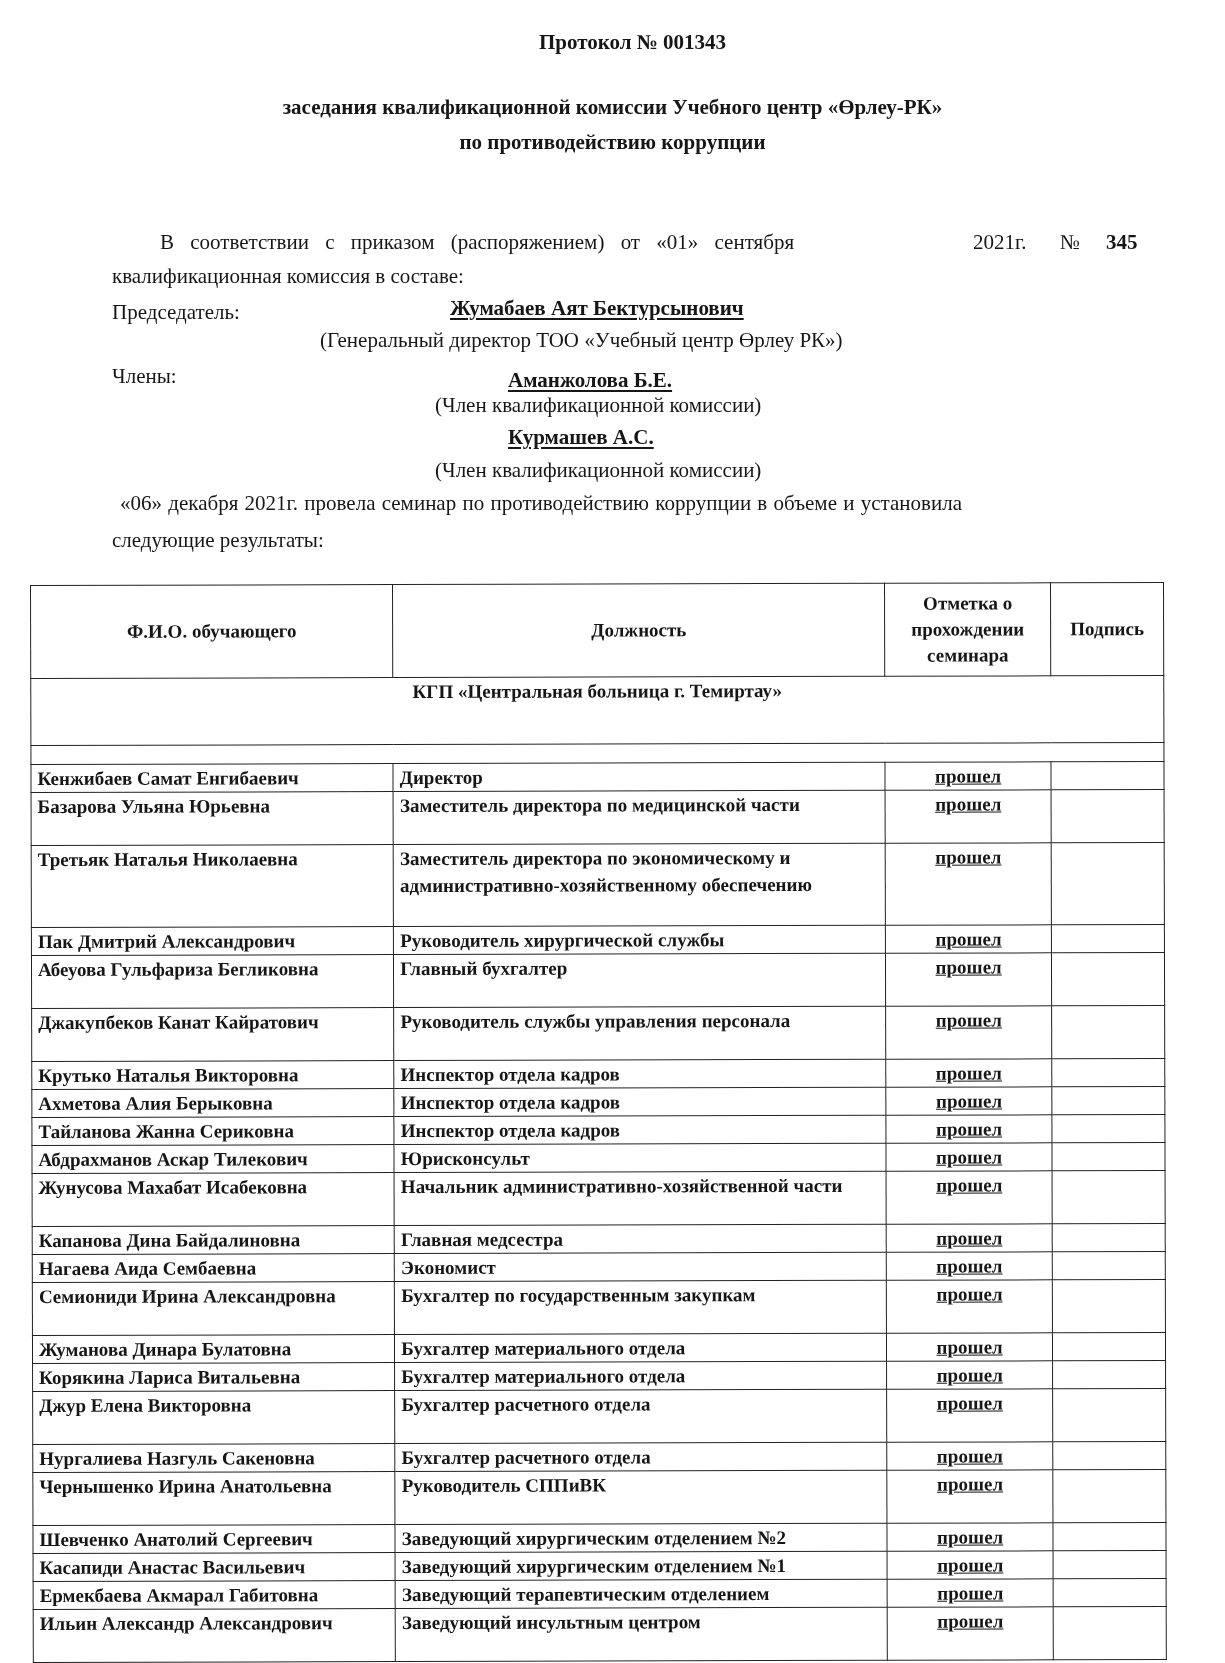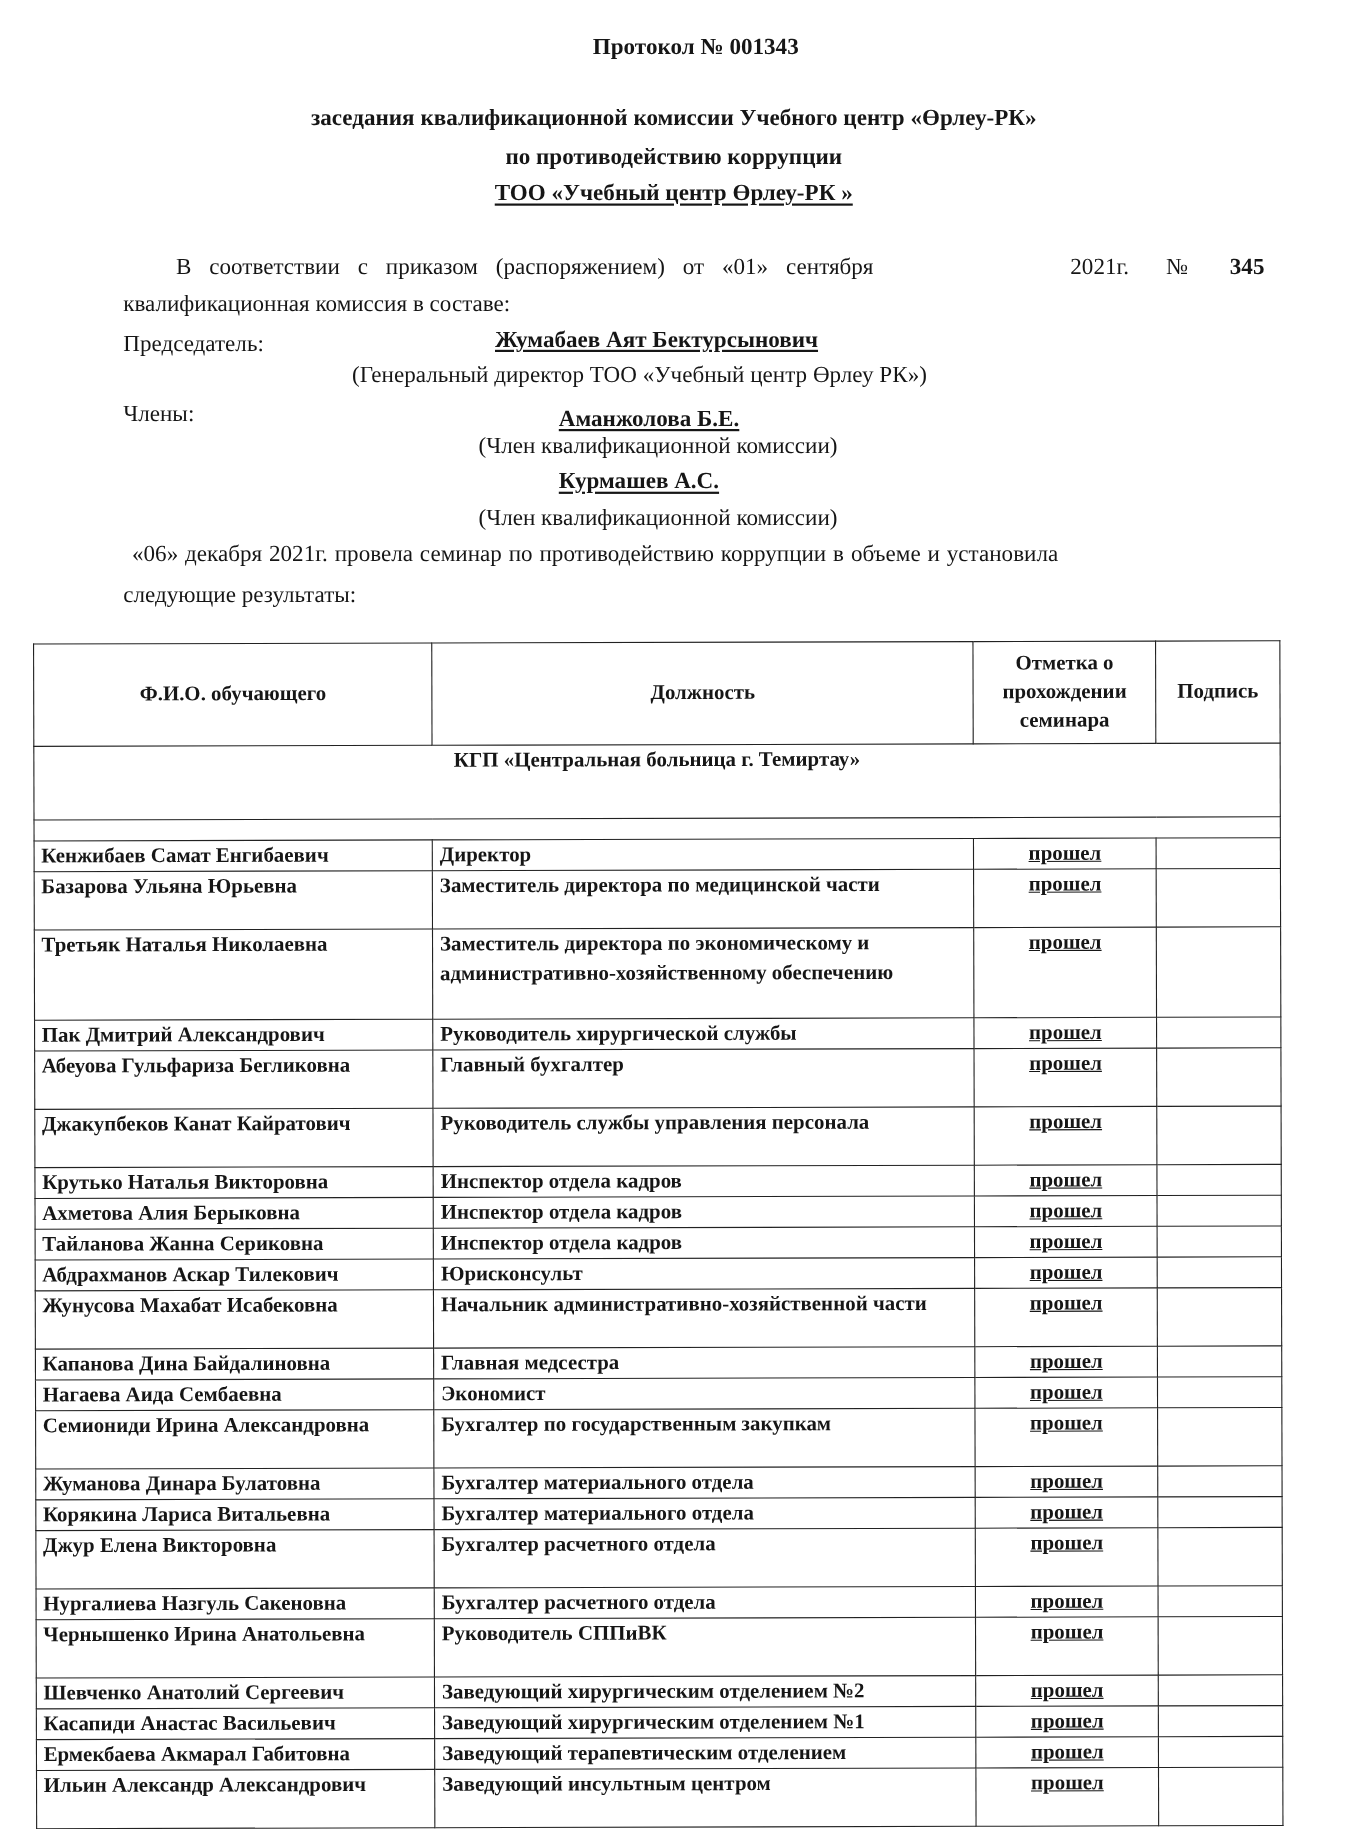--- a/index.html
+++ b/index.html
@@ -13,21 +13,21 @@
   .u { text-decoration: underline; text-underline-offset: 3px; }
   .t1 { top: 30px; font-size: 21px; margin-left: 20px; }
   .t2 { top: 95px; font-size: 21px; }
   .t3 { top: 130px; font-size: 21px; }
   .t4 { top: 163px; font-size: 21px; }
   .para { position: absolute; font-size: 21px; font-family: Liberation Serif, serif; }
   .intro-line { top: 230px; left: 160px; width: 985px; }
   .intro-line .prefix { position: absolute; left: 0; word-spacing: 11px; }
   .intro-line .year { position: absolute; left: 813px; }
   .intro-line .num-sign { position: absolute; left: 900px; }
-  .intro-line .num { position: absolute; left: 946px; font-weight: bold; margin-left: 12px; }
+  .intro-line .num { position: absolute; left: 946px; font-weight: bold; }
   .line2 { top: 264px; left: 112px; }
   .label-chair { top: 300px; left: 112px; }
   .chair-name { top: 296px; left: 450px; font-weight: bold; }
   .chair-role { top: 328px; left: 320px; }
   .label-members { top: 364px; left: 112px; }
   .member1 { top: 368px; left: 508px; font-weight: bold; }
   .member1-role { top: 393px; left: 435px; }
   .member2 { top: 425px; left: 508px; font-weight: bold; }
   .member2-role { top: 458px; left: 435px; }
   .seminar-line { top: 491px; left: 120px; width: 1030px; word-spacing: 1px; }
@@ -55,23 +55,20 @@
   tr.tall3 td { height: 81px; }
 </style>
 </head>
 <body>
 
 <div class="page">
 
   <div class="center t1 bold">Протокол № 001343</div>
   <div class="center t3 bold">по противодействию коррупции</div>
   <div class="center t2 bold">заседания квалификационной комиссии Учебного центр «Өрлеу-РК»</div>
-  <div class="center t4 bold">
-    <span class="u">ТОО «Учебный центр Өрлеу-РК »</span>
-  </div>
 
   <div class="para intro-line">
     <span class="prefix">В соответствии с приказом (распоряжением) от «01» сентября</span>
     <span class="year">2021г.</span>
     <span class="num-sign">№</span>
     <span class="num">345</span>
   </div>
   <div class="para line2">квалификационная комиссия в составе:</div>
 
   <div class="para label-chair">Председатель:</div>

